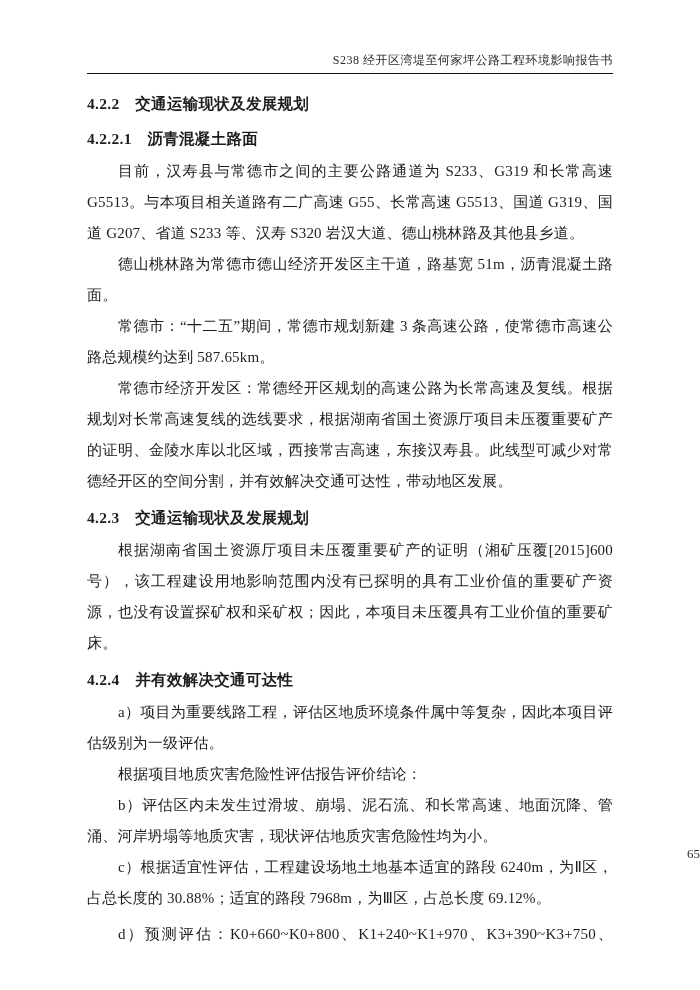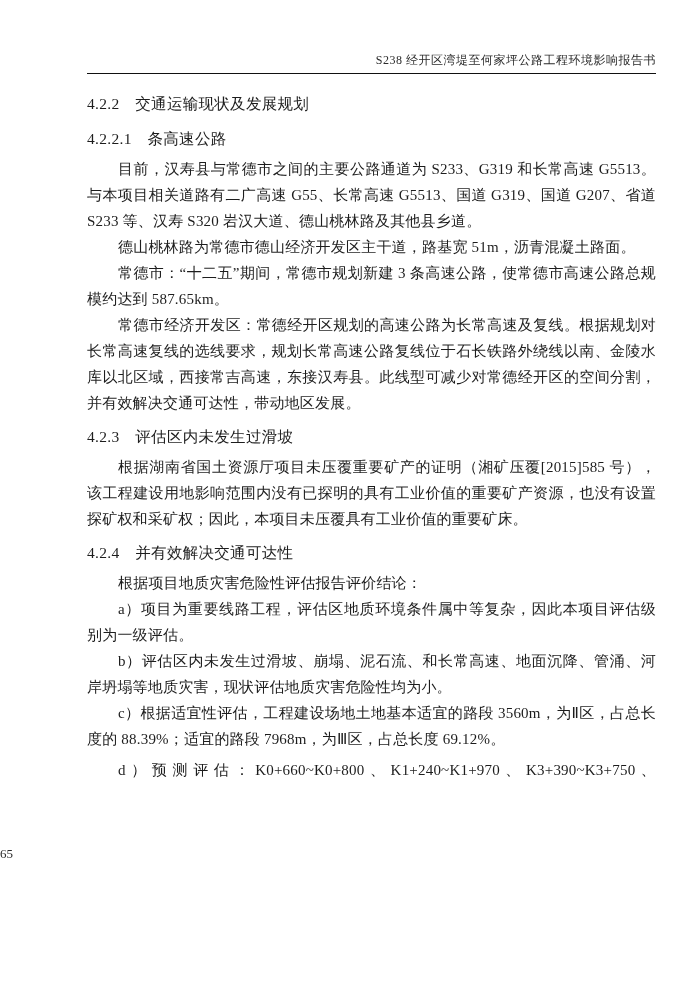--- a/index.html
+++ b/index.html
@@ -12,87 +12,87 @@
     height: 990px;
     font-family: "Liberation Serif", serif;
     color: #1d1d1d;
     overflow: hidden;
   }
   .page {
     position: relative;
     box-sizing: border-box;
     width: 700px;
     height: 910px;
-    padding: 52px 44px 0 87px;
+    padding: 52px 87px 0 87px;
     background: #ffffff;
   }
   .header-title {
     text-align: right;
     font-size: 12px;
     letter-spacing: 0.5px;
     line-height: 16px;
     padding-bottom: 5px;
     color: #2a2a2a;
   }
   .header-rule {
     border: 0;
     border-top: 1.6px solid #111;
     margin: 0 0 16px 0;
   }
   .doc-body { }
   .h2, .h3 {
-    font-weight: normal;
+    font-weight: bold;
     font-size: 15.5px;
     line-height: 28px;
     margin: 7px 0 3px 0;
     text-align: left;
     letter-spacing: 0.3px;
   }
   p.p {
     font-size: 15px;
-    line-height: 26px;
+    line-height: 31px;
     margin: 0;
     text-align: justify;
     text-indent: 31px;
     letter-spacing: 0.2px;
   }
   p.p.justify-last {
     text-align-last: justify;
     margin-top: 5px;
   }
   .page-number {
     position: absolute;
     left: 0;
     right: 0;
     bottom: 48px;
-    text-align: left;
+    text-align: right;
     font-size: 13px;
     color: #2a2a2a;
   }
 </style>
 </head>
 <body>
 
 <div class="page">
   <header>
     <div class="header-title">S238 经开区湾堤至何家坪公路工程环境影响报告书</div>
     <hr class="header-rule">
   </header>
 
   <main class="doc-body" id="doc-body">
       <div class="h2">4.2.2　交通运输现状及发展规划</div>
-      <div class="h3">4.2.2.1　条高速公路</div>
+      <div class="h3">4.2.2.1　沥青混凝土路面</div>
       <p class="p">目前，汉寿县与常德市之间的主要公路通道为 S233、G319 和长常高速 G5513。与本项目相关道路有二广高速 G55、长常高速 G5513、国道 G319、国道 G207、省道 S233 等、汉寿 S320 岩汉大道、德山桃林路及其他县乡道。</p>
       <p class="p">德山桃林路为常德市德山经济开发区主干道，路基宽 51m，沥青混凝土路面。</p>
       <p class="p">常德市：“十二五”期间，常德市规划新建 3 条高速公路，使常德市高速公路总规模约达到 587.65km。</p>
-      <p class="p">常德市经济开发区：常德经开区规划的高速公路为长常高速及复线。根据规划对长常高速复线的选线要求，规划长常高速公路复线位于石长铁路外绕线以南、金陵水库以北区域，西接常吉高速，东接汉寿县。此线型可减少对常德经开区的空间分割，并有效解决交通可达性，带动地区发展。</p>
-      <div class="h2">4.2.3　评估区内未发生过滑坡</div>
-      <p class="p">根据湖南省国土资源厅项目未压覆重要矿产的证明（湘矿压覆[2015]585 号），该工程建设用地影响范围内没有已探明的具有工业价值的重要矿产资源，也没有设置探矿权和采矿权；因此，本项目未压覆具有工业价值的重要矿床。</p>
+      <p class="p">常德市经济开发区：常德经开区规划的高速公路为长常高速及复线。根据规划对长常高速复线的选线要求，根据湖南省国土资源厅项目未压覆重要矿产的证明、金陵水库以北区域，西接常吉高速，东接汉寿县。此线型可减少对常德经开区的空间分割，并有效解决交通可达性，带动地区发展。</p>
+      <div class="h2">4.2.3　交通运输现状及发展规划</div>
+      <p class="p">根据湖南省国土资源厅项目未压覆重要矿产的证明（湘矿压覆[2015]600 号），该工程建设用地影响范围内没有已探明的具有工业价值的重要矿产资源，也没有设置探矿权和采矿权；因此，本项目未压覆具有工业价值的重要矿床。</p>
       <div class="h2">4.2.4　并有效解决交通可达性</div>
+      <p class="p">a）项目为重要线路工程，评估区地质环境条件属中等复杂，因此本项目评估级别为一级评估。</p>
       <p class="p">根据项目地质灾害危险性评估报告评价结论：</p>
-      <p class="p">a）项目为重要线路工程，评估区地质环境条件属中等复杂，因此本项目评估级别为一级评估。</p>
       <p class="p">b）评估区内未发生过滑坡、崩塌、泥石流、和长常高速、地面沉降、管涌、河岸坍塌等地质灾害，现状评估地质灾害危险性均为小。</p>
-      <p class="p">c）根据适宜性评估，工程建设场地土地基本适宜的路段 3560m，为Ⅱ区，占总长度的 88.39%；适宜的路段 7968m，为Ⅲ区，占总长度 69.12%。</p>
+      <p class="p">c）根据适宜性评估，工程建设场地土地基本适宜的路段 6240m，为Ⅱ区，占总长度的 30.88%；适宜的路段 7968m，为Ⅲ区，占总长度 69.12%。</p>
       <p class="p justify-last">d）预测评估：K0+660~K0+800、K1+240~K1+970、K3+390~K3+750、</p>
     </main>
 
   <div class="page-number">65</div>
 </div>
 
 </body></html>

